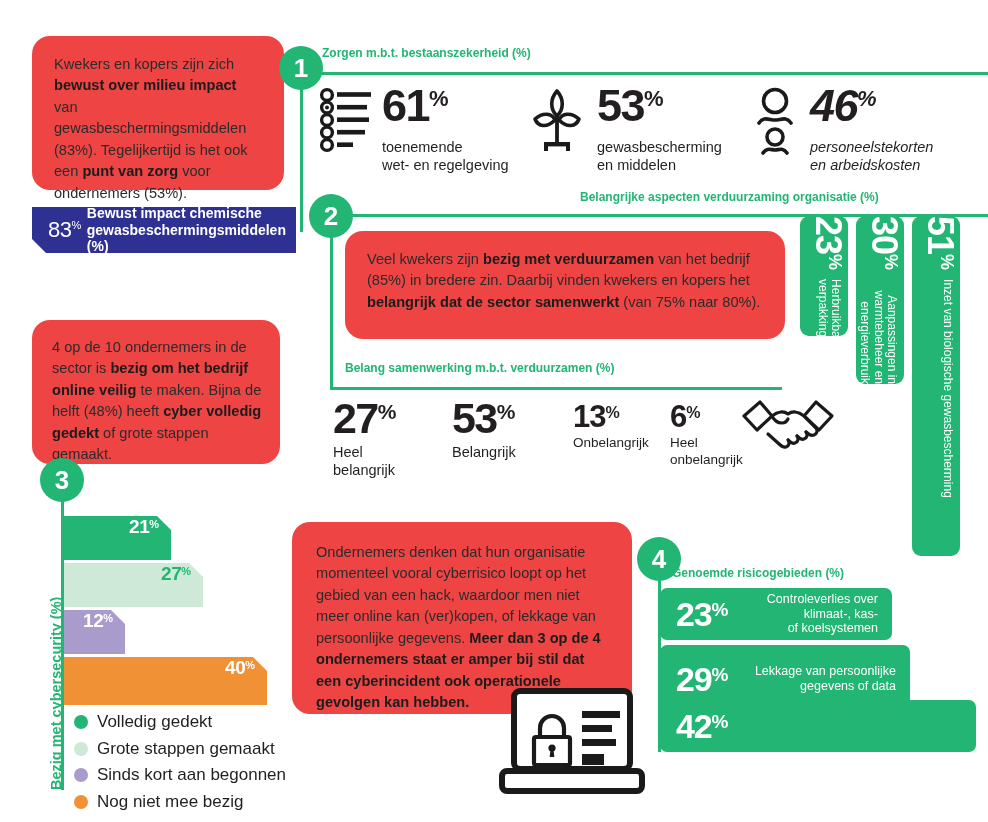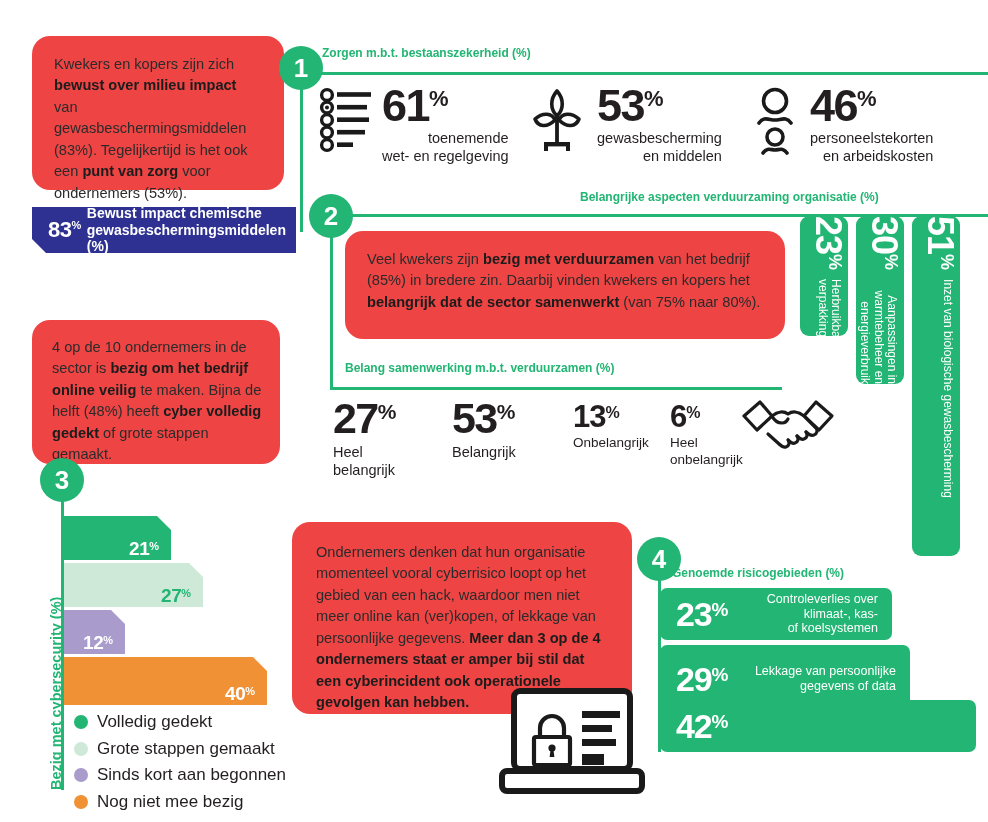--- a/index.html
+++ b/index.html
@@ -45,34 +45,34 @@
     white-space: nowrap;
   }
 
   
   .statnum {
     font-size: 45px; font-weight: bold; color: #231f20;
     letter-spacing: -1.5px; line-height: 0.95;
   }
   .statnum sup { font-size: 22px; font-weight: bold; vertical-align: top;
                  position: relative; top: 4px; letter-spacing: 0; }
-  .statlabel { font-size: 14.5px; color: #231f20; line-height: 1.25; margin-top: 1px; text-align: right; }
+  .statlabel { font-size: 14.5px; color: #231f20; line-height: 1.25; margin-top: 10px; }
 
   .statblock { position: absolute; }
 
   
   .bluebar {
     position: absolute;
     background: #2e3191;
     color: #fff;
     display: flex; align-items: center;
     -webkit-clip-path: polygon(0 0, 100% 0, 100% 100%, 14px 100%, 0 calc(100% - 14px));
     clip-path: polygon(0 0, 100% 0, 100% 100%, 14px 100%, 0 calc(100% - 14px));
   }
-  .bluebar .bn { font-size: 22px; font-weight: bold; padding: 0 6px 0 16px; letter-spacing: -.5px;}
+  .bluebar .bn { font-size: 22px; font-weight: normal; padding: 0 6px 0 16px; letter-spacing: -.5px;}
   .bluebar .bn sup { font-size: 11px; vertical-align: top; position: relative; top: 2px; }
   .bluebar .bt { font-size: 14px; font-weight: bold; line-height: 1.18; }
 
   
   .vbar {
     position: absolute;
     background: #22b573;
     border-radius: 9px;
     color: #fff;
     overflow: hidden;
@@ -93,21 +93,21 @@
   
   .impnum { font-size: 43px; font-weight: bold; color: #231f20; letter-spacing:-1.6px; line-height: .95; }
   .impnum.small { font-size: 31px; letter-spacing: -1px; }
   .impnum sup { font-size: 21px; vertical-align: top; position: relative; top: 4px; letter-spacing: 0;}
   .impnum.small sup { font-size: 16px; top: 3px; }
   .implab { font-size: 14.5px; color: #231f20; line-height: 1.25; margin-top: 4px; }
 
   
   .hbar {
     position: absolute;
-    display: flex; align-items: flex-end; justify-content: flex-end;
+    display: flex; align-items: flex-start; justify-content: flex-end;
     color: #fff; font-weight: bold; font-size: 19px;
     padding-right: 12px;
     -webkit-clip-path: polygon(0 0, calc(100% - 14px) 0, 100% 14px, 100% 100%, 0 100%);
     clip-path: polygon(0 0, calc(100% - 14px) 0, 100% 14px, 100% 100%, 0 100%);
     letter-spacing: -.5px;
   }
   .hbar sup { font-size: 11px; vertical-align: top; position: relative; top: 2px; letter-spacing:0; }
 
   .axislabel {
     position: absolute;
@@ -218,21 +218,21 @@
   <div class="statblock" style="left:748px; top:85px; width:230px;">
     <div style="display:flex; align-items:flex-start;">
       <svg class="icon" width="54" height="70" viewBox="0 0 54 70" style="position:relative; flex:none; margin-top:2px;">
         <g fill="none" stroke="#1a1a1a" stroke-width="3.6" stroke-linecap="round">
           <circle cx="27" cy="14" r="11.5"></circle>
           <path d="M11 36 C16 29 21 33 27 33 C33 33 38 29 43 36"></path>
           <circle cx="27" cy="50" r="8"></circle>
           <path d="M15 66 C19 60 23 63 27 63 C31 63 35 60 39 66"></path>
         </g>
       </svg>
-      <div style="margin-left:8px;">
+      <div style="margin-left:8px;font-style:italic;">
         <div class="statnum"><span>46</span><sup>%</sup></div>
         <div class="statlabel">
           <span>personeelstekorten</span><br>
           <span>en arbeidskosten</span>
         </div>
       </div>
     </div>
   </div>
 
   <div class="sechead" style="left:580px; top:190px;">Belangrijke aspecten verduurzaming organisatie (%)</div>

